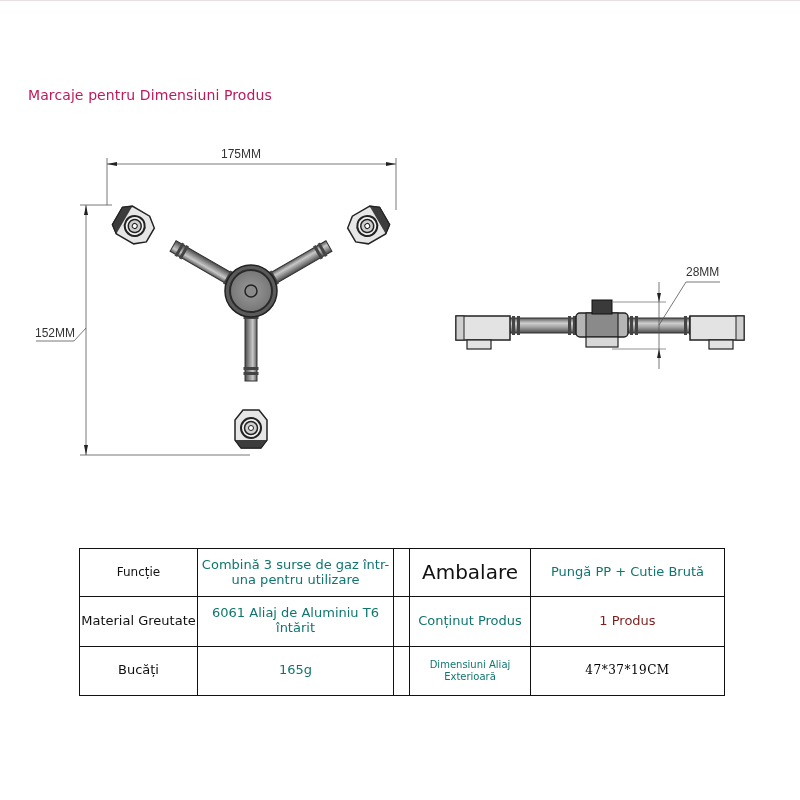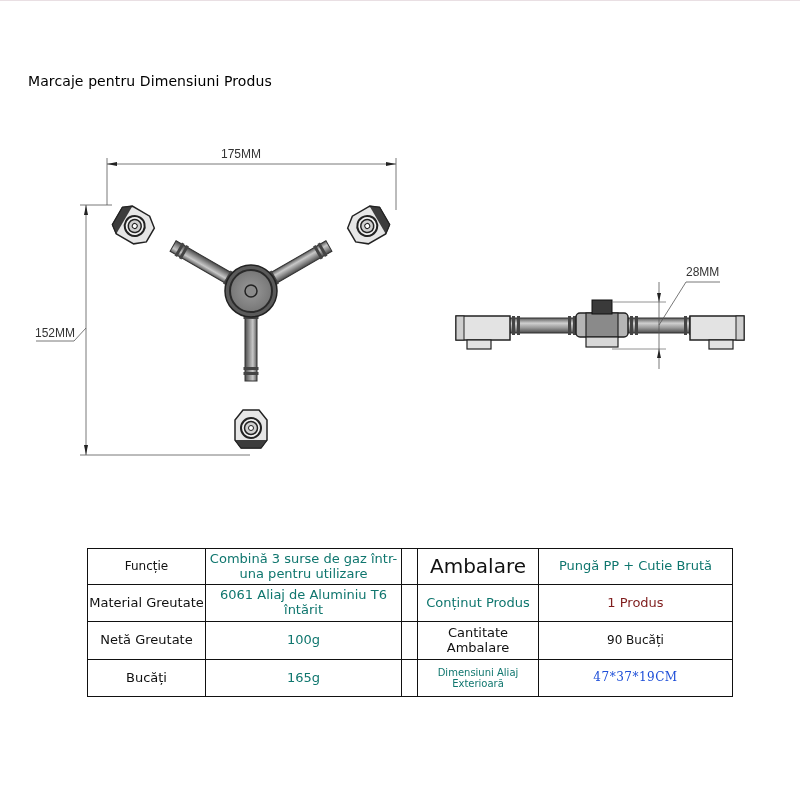--- a/index.html
+++ b/index.html
@@ -8,51 +8,51 @@
       background: #ffffff;
       position: relative;
       overflow: hidden;
       font-family: "DejaVu Sans", sans-serif;
     }
     .top-border {
       position: absolute; left: 0; top: 0; width: 800px; height: 1px;
       background: #e9dfe3;
     }
     .section-title {
-      position: absolute; left: 28px; top: 73px;
-      font-size: 14px; color: #000000;
+      position: absolute; left: 28px; top: 87px;
+      font-size: 14px; color: #be185d;
       letter-spacing: 0.1px;
     }
     svg.drawing { position: absolute; left: 0; top: 0; }
     .dim-text {
       font-family: "Liberation Sans Narrow", "Liberation Sans", sans-serif;
     }
 
     
     .spec-table {
       position: absolute;
-      left: 87px; top: 548px;
+      left: 79px; top: 548px;
       width: 645px; height: 148px;
       border-collapse: collapse;
       table-layout: fixed;
       border-radius: 13px;
     }
     .spec-table td {
       border: 1.5px solid #111111;
       padding: 0;
       text-align: center;
       vertical-align: middle;
       line-height: 1.15;
       overflow: hidden;
     }
     .fs-sm { font-size: 12px; }
     .fs-md { font-size: 13px; }
     .fs-lg { font-size: 13px; }
     .fs-xl { font-size: 20px; }
-    .mono { font-family: "DejaVu Serif", serif; font-size: 12px; letter-spacing: 0.5px; color:#1d4ed8; }
+    .mono { font-family: "DejaVu Serif", serif; font-size: 12px; letter-spacing: 0.5px; color:#000000; }
     .dark { color: #111111; }
     .muted { color: #0f766e; }
     .light { color: #7f1d1d; }
   </style>
 </head>
 <body>
 
 <div class="top-border"></div>
 
 <div class="section-title">Marcaje pentru Dimensiuni Produs</div>
@@ -192,27 +192,20 @@
     <td class="fs-xl dark">Ambalare</td>
     <td class="fs-md muted">Pungă PP + Cutie Brută</td>
   </tr>
   <tr style="height:37px">
     <td class="fs-lg dark">Material Greutate</td>
     <td class="fs-md muted">6061 Aliaj de Aluminiu T6 întărit</td>
     <td></td>
     <td class="fs-md muted">Conținut Produs</td>
     <td class="fs-md light">1 Produs</td>
   </tr>
-  <tr style="height:38px">
-    <td class="fs-lg dark">Netă Greutate</td>
-    <td class="fs-md muted">100g</td>
-    <td></td>
-    <td class="fs-md dark">Cantitate Ambalare</td>
-    <td class="fs-sm dark">90 Bucăți</td>
-  </tr>
   <tr style="height:37px">
     <td class="fs-lg dark">Bucăți</td>
     <td class="fs-md muted">165g</td>
     <td></td>
     <td class="fs-sm muted" style="font-size:10px">Dimensiuni Aliaj Exterioară</td>
     <td class="mono">47*37*19CM</td>
   </tr>
 </tbody>
   </table>
 

